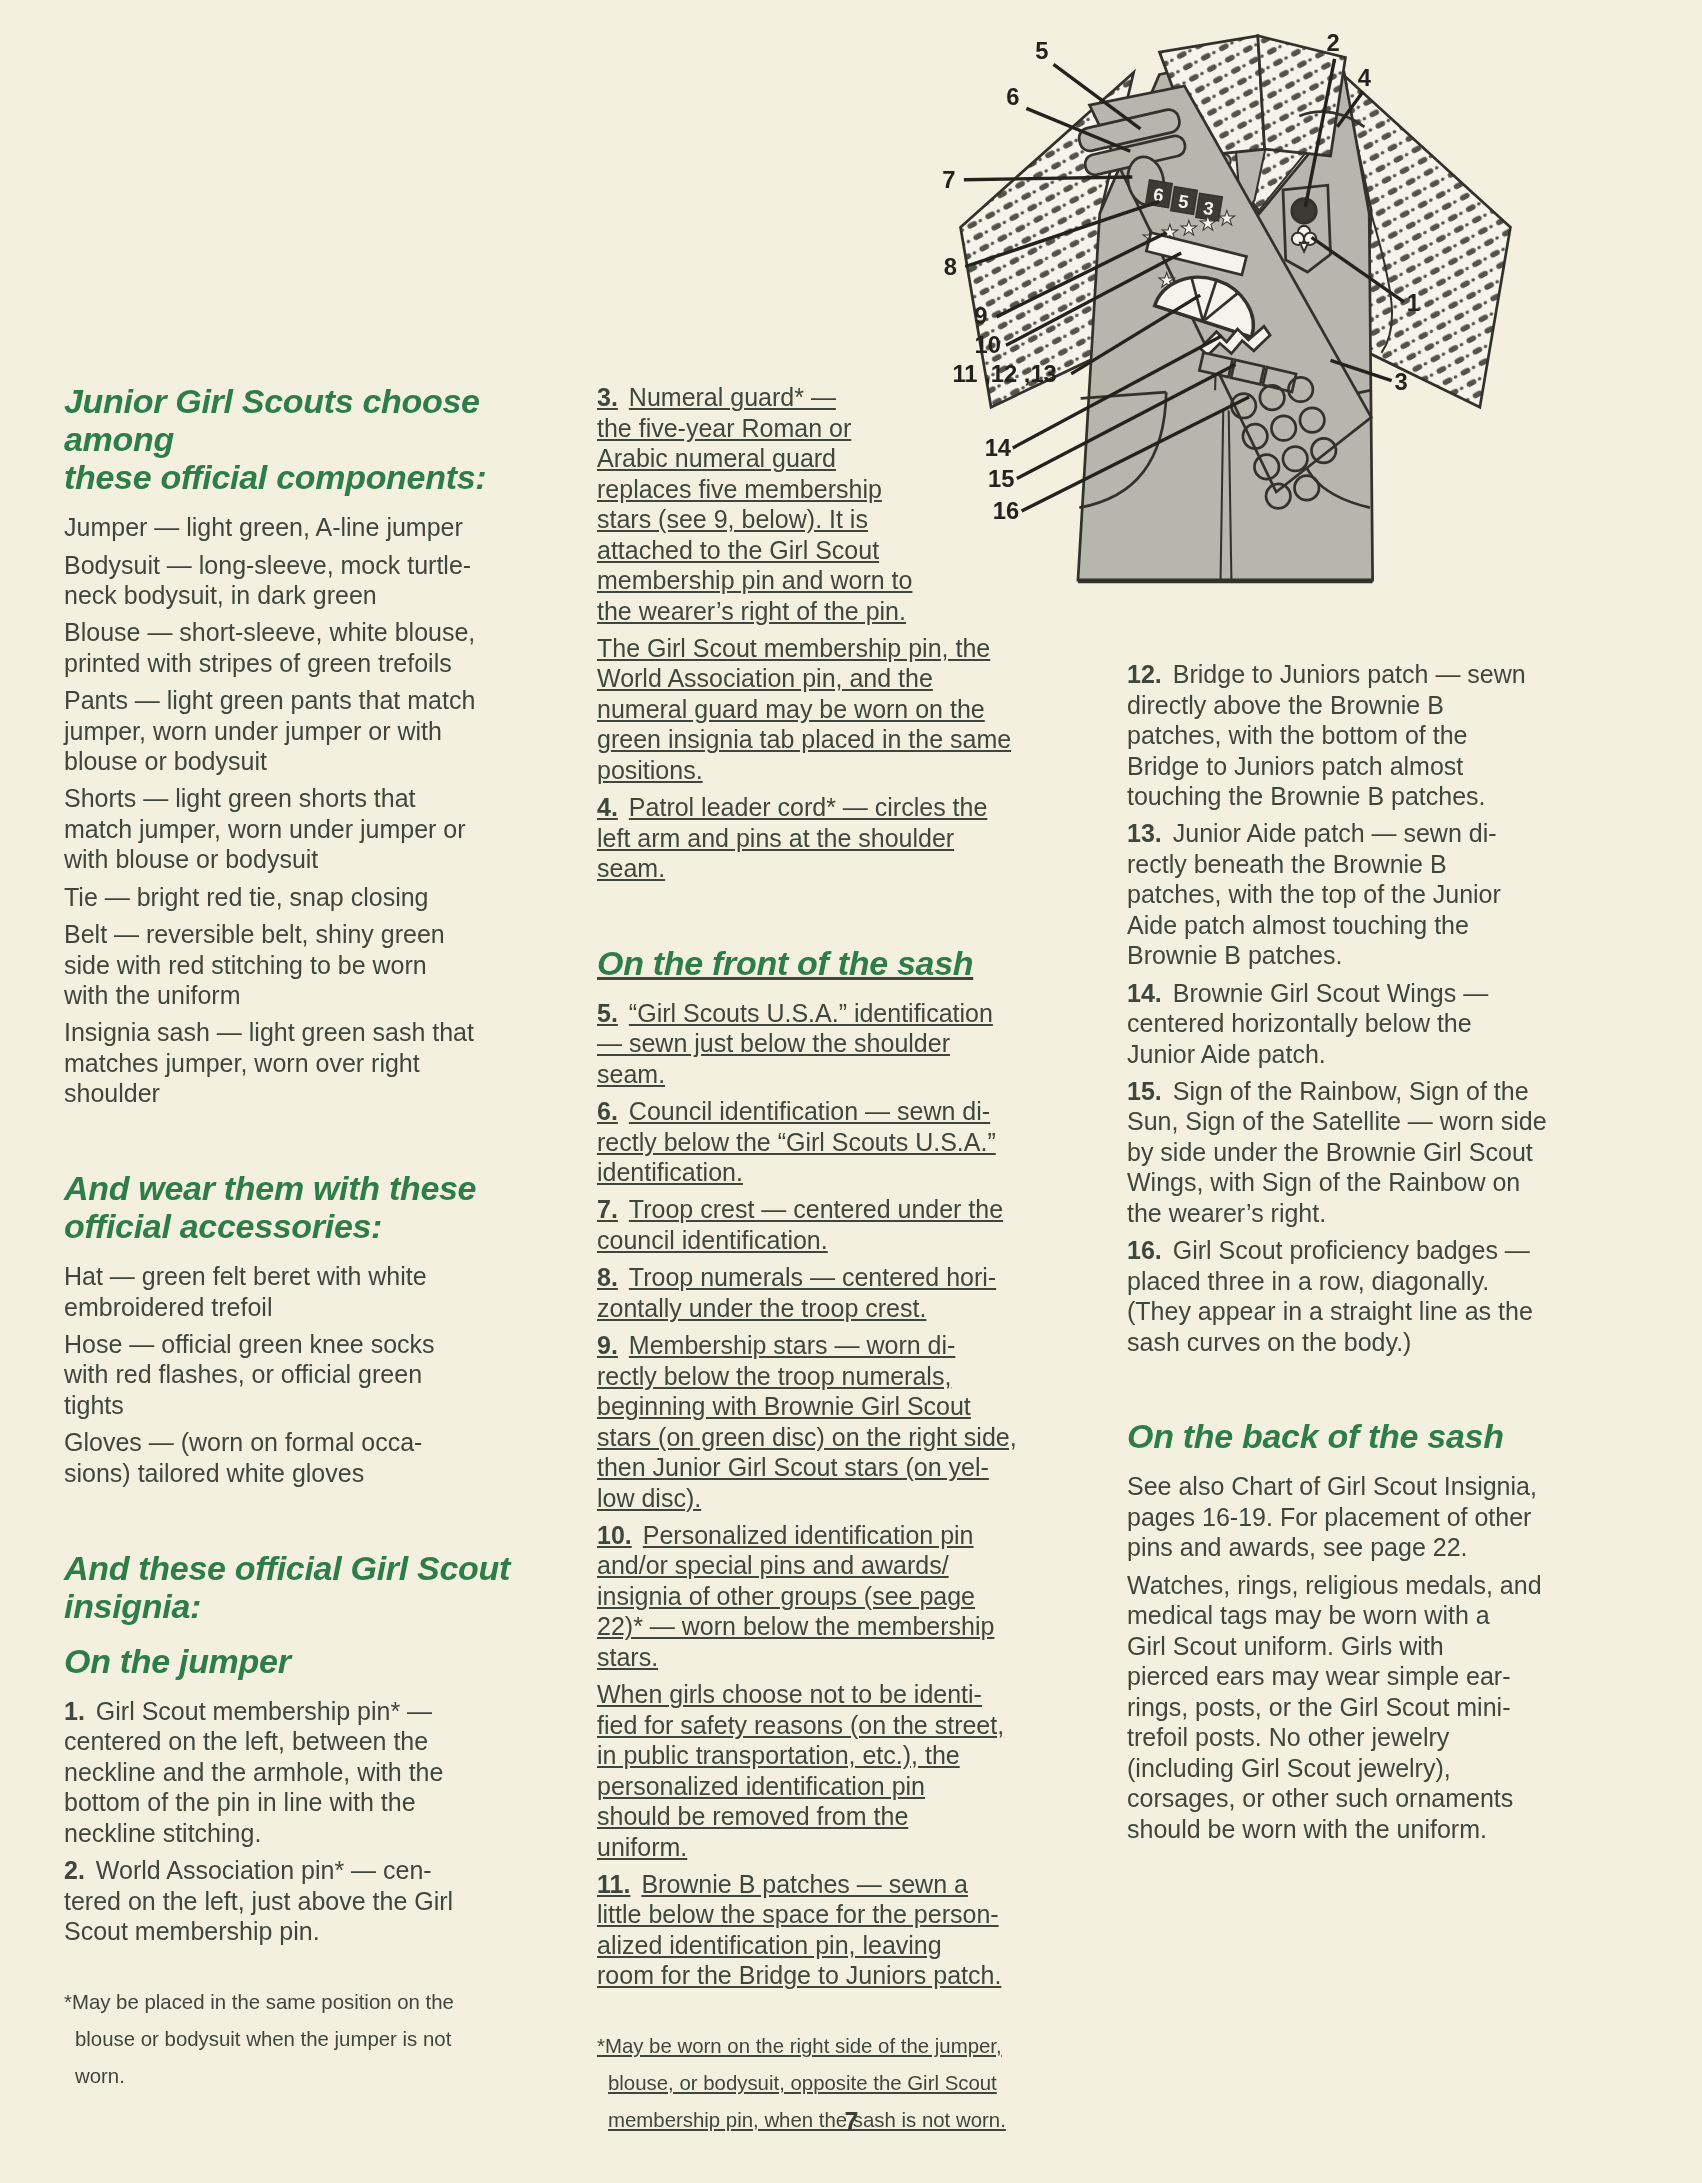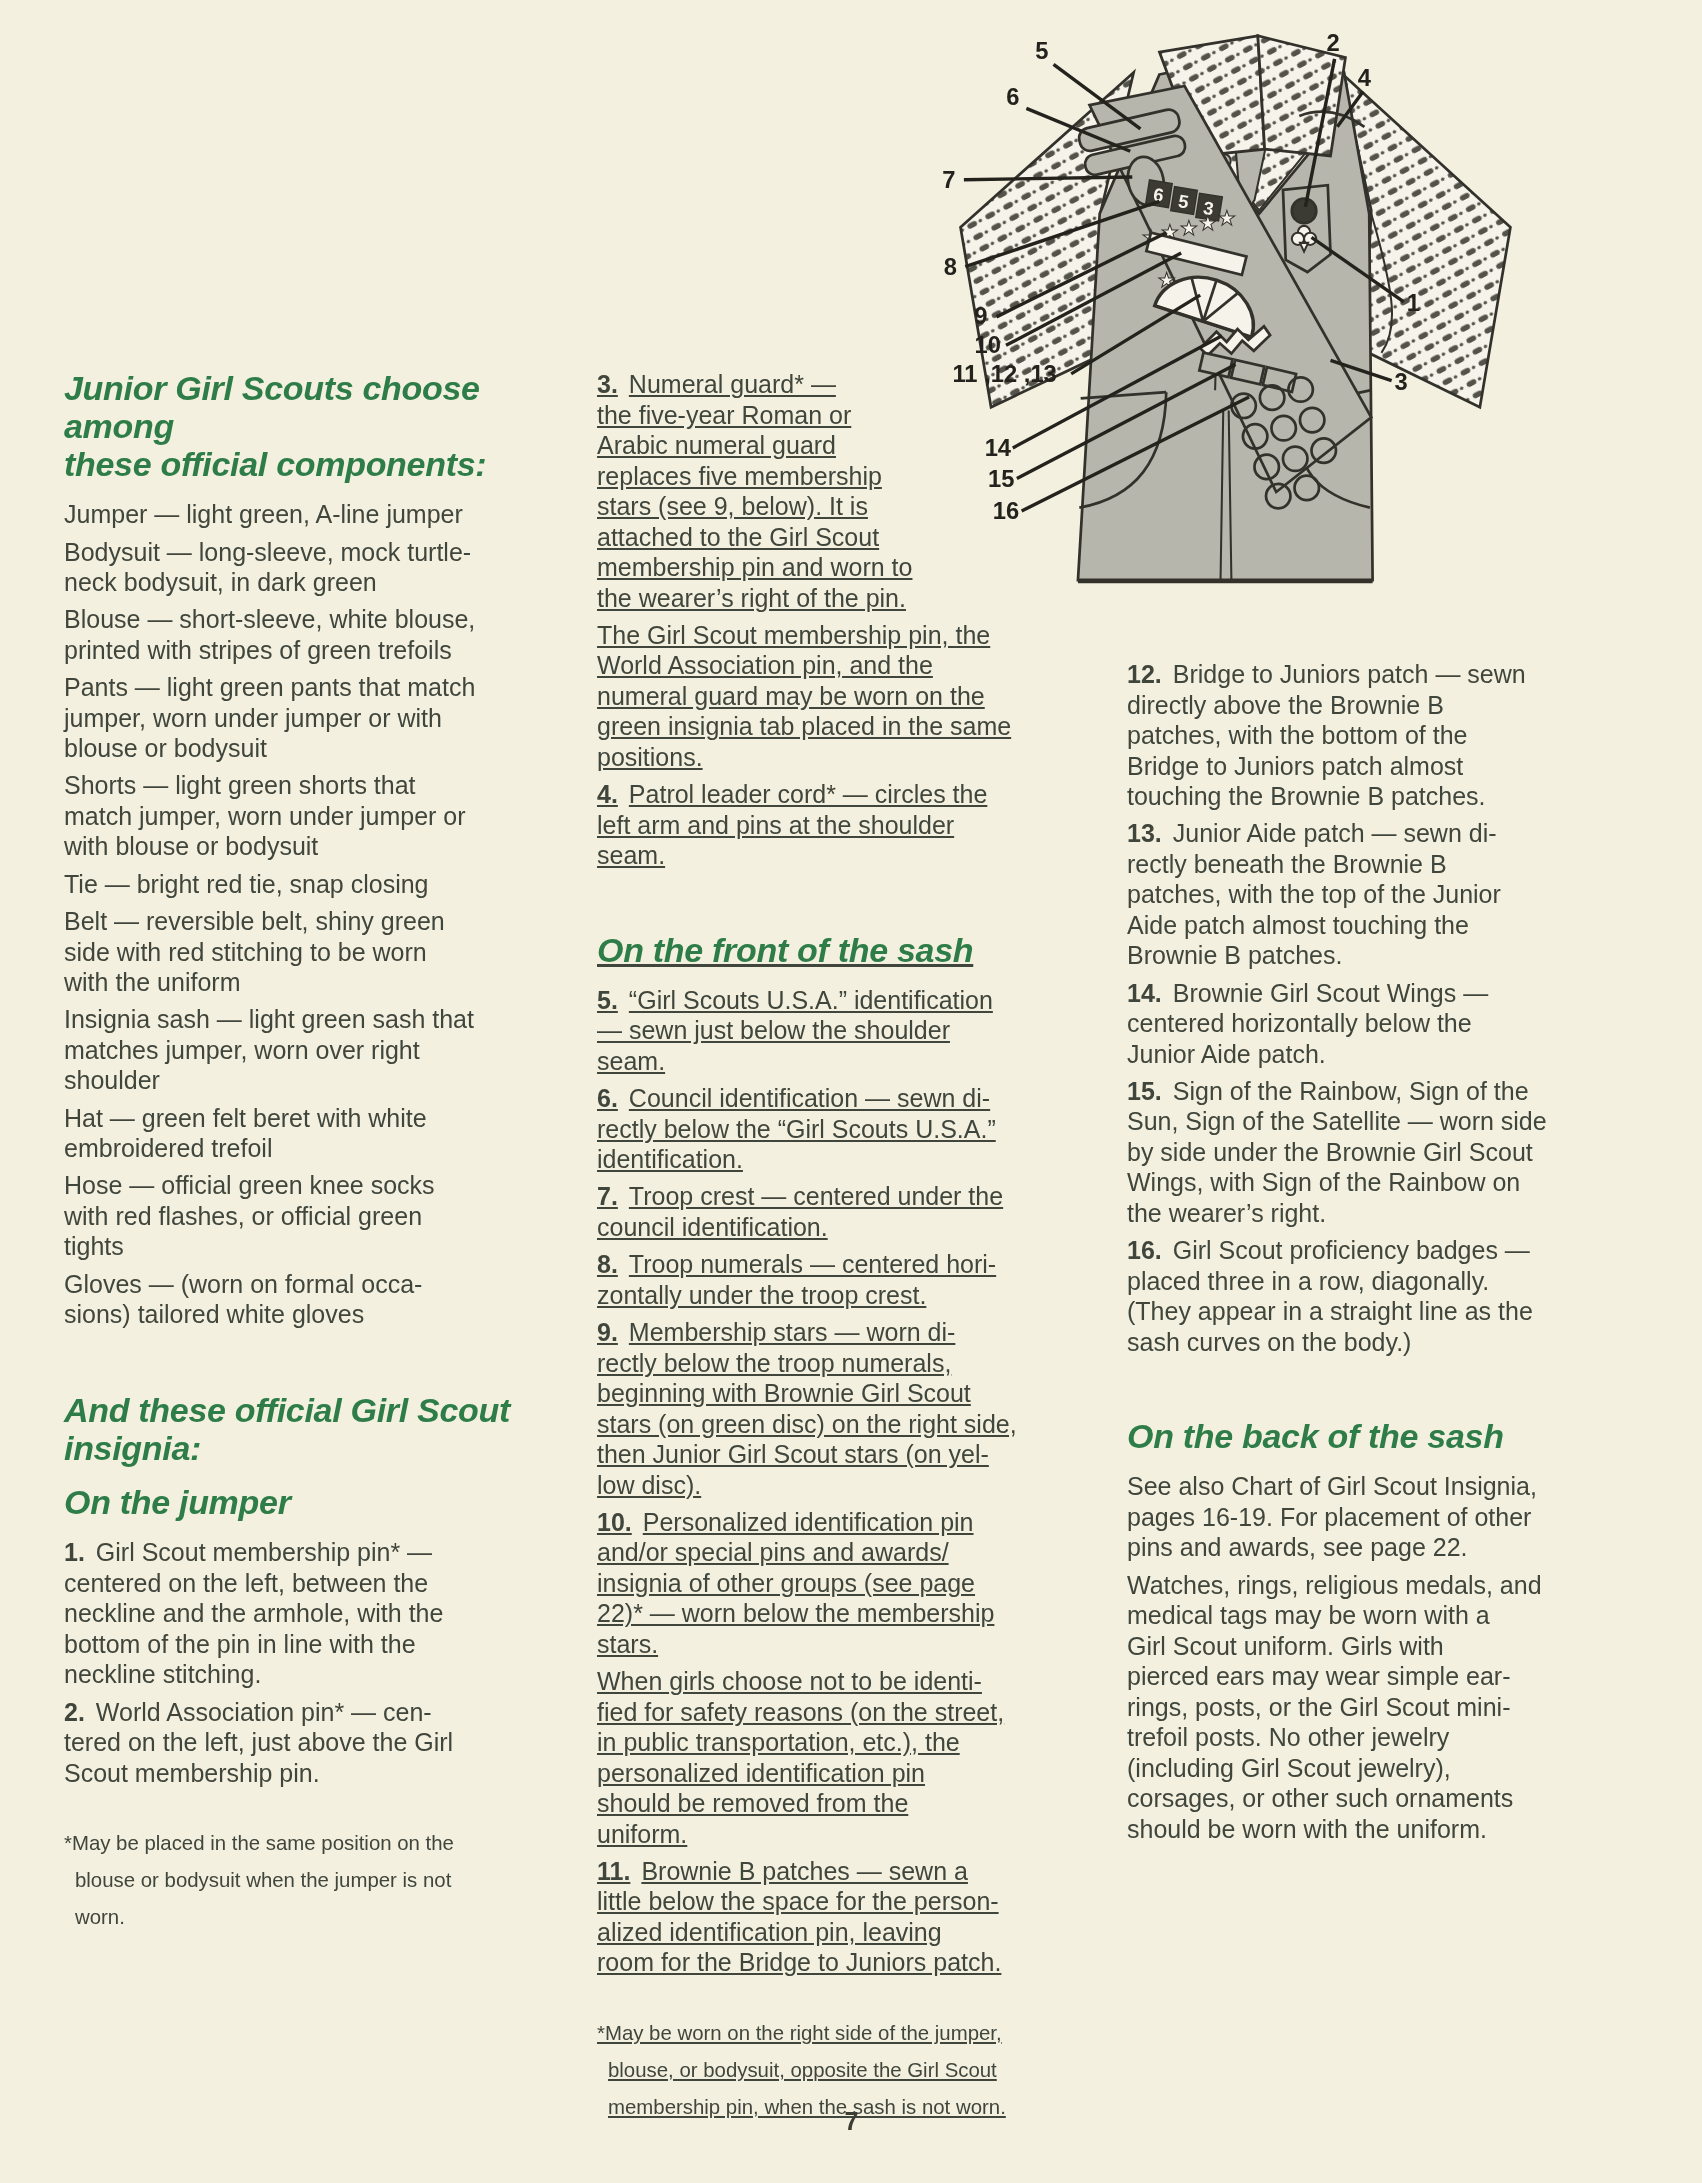--- a/index.html
+++ b/index.html
@@ -2,21 +2,21 @@
 <html style="font-size:11px"><head>
 <meta charset="utf-8">
 <style>
   html,body{margin:0;padding:0;}
   body{
     width:1703px;height:2183px;position:relative;
     background:#f3f0df;
     font-family:"Liberation Sans","DejaVu Sans",sans-serif;
     color:#41463c;overflow:hidden;
   }
-  .col{position:absolute;top:369px;}
+  .col{position:absolute;top:382px;}
   #col1{left:64px;width:519px;}
   #col2{left:597px;width:526px;text-decoration:underline;}
   #col3{left:1127px;width:533px;top:631px;margin-top:28px;}
   .h{
     color:#2e7d48;font-weight:bold;font-style:italic;
     font-size:34px;line-height:38px;letter-spacing:-0.3px;
     white-space:pre-line;margin:60px 0 16.3px 0;
   }
   .h.first{margin-top:0;}
   .h.tight{margin-top:61px;}
@@ -197,20 +197,22 @@
 match jumper, worn under jumper or
 with blouse or bodysuit</div>
     <div class="item">Tie — bright red tie, snap closing</div>
     <div class="item">Belt — reversible belt, shiny green
 side with red stitching to be worn
 with the uniform</div>
     <div class="item">Insignia sash — light green sash that
 matches jumper, worn over right
 shoulder</div>
 
+    <div class="h">And wear them with these
+official accessories:</div>
     <div class="item">Hat — green felt beret with white
 embroidered trefoil</div>
     <div class="item">Hose — official green knee socks
 with red flashes, or official green
 tights</div>
     <div class="item">Gloves — (worn on formal occa-
 sions) tailored white gloves</div>
 
     <div class="h tight">And these official Girl Scout
 insignia:</div>

